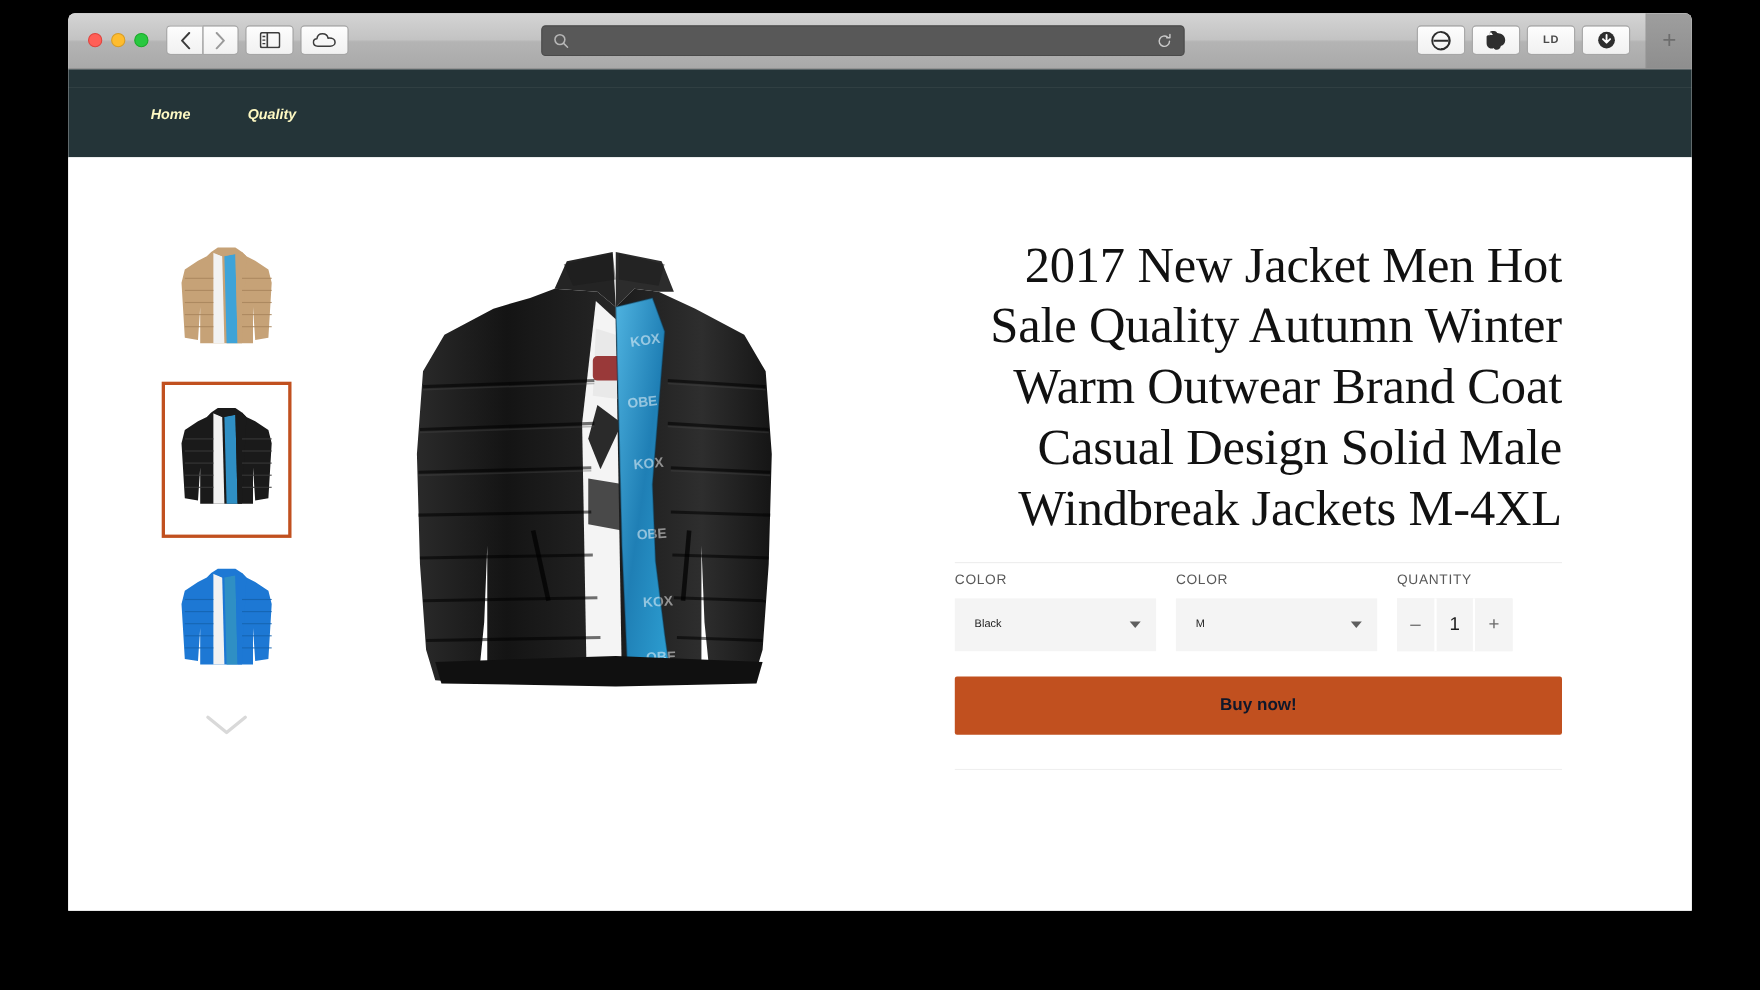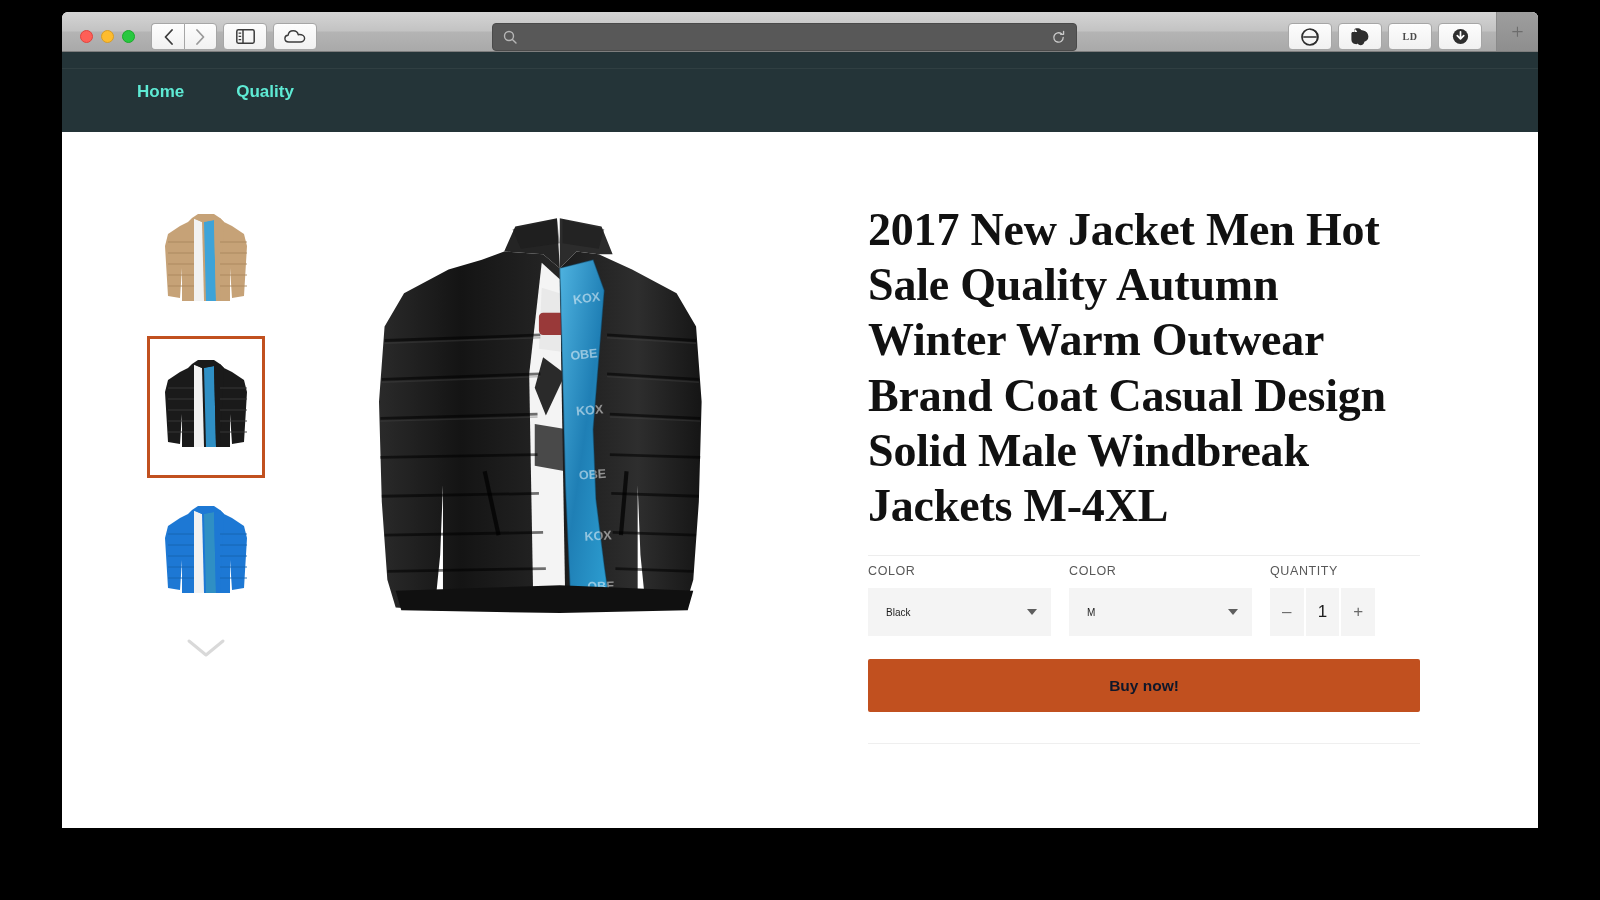--- a/index.html
+++ b/index.html
@@ -17,24 +17,23 @@
     width: 1476px; height: 816px;
     border-radius: 6px 6px 0 0;
     overflow: hidden;
     background: #fff;
     box-shadow: 0 0 18px rgba(0,0,0,0.55);
   }
 
   
   .toolbar {
     position: relative;
-    height: 40px;
+    height: 51px;
     background: linear-gradient(to bottom, #d4d4d4 0%, #c3c3c3 48%, #b4b4b4 52%, #a9a9a9 100%);
     border-bottom: 1px solid #7d7d7d;
-    font-family: Liberation Serif, serif;
   }
   .traffic-lights {
     position: absolute; left: 18px; top: 18px;
     display: flex; gap: 8px;
   }
   .light { width: 13px; height: 13px; border-radius: 50%; }
   .light.red    { background: #ff5f57; border: 0.5px solid #e0443e; }
   .light.yellow { background: #febc2e; border: 0.5px solid #d89d25; }
   .light.green  { background: #28c840; border: 0.5px solid #1aab29; }
 
@@ -85,26 +84,27 @@
     background: #243438;
     padding-left: 75px;
     display: flex; align-items: center;
     position: relative;
   }
   .site-nav::before {
     content: ""; position: absolute; left: 0; right: 0; top: 16px;
     height: 1px; background: rgba(255,255,255,0.055);
   }
   .nav-link {
-    color: #5eead4;
-    font-size: 17px;
+    color: #fef9c3;
+    font-size: 13px;
     font-weight: bold;
     margin-right: 52px;
     text-decoration: none;
     cursor: pointer;
+    font-style: italic;
   }
 
   
   .page {
     background: #fff;
     height: 685px;
     position: relative;
     display: flex;
     padding: 70px 0 0 0;
   }
@@ -140,25 +140,26 @@
   }
 
   
   .info {
     flex: 1;
     padding-left: 56px;
     padding-right: 118px;
   }
   .product-title {
     font-family: "Liberation Serif", serif;
-    font-weight: bold;
+    font-weight: normal;
     font-size: 46px;
     line-height: 1.2;
     color: #111;
     letter-spacing: -0.2px;
+    text-align: right;
   }
   .product-price {
     margin-top: 18px;
     font-size: 23px;
     color: #6f6f6f;
   }
   .rule { height: 1px; background: #ededed; margin: 22px 0 0 0; }
 
   .options {
     display: flex;

